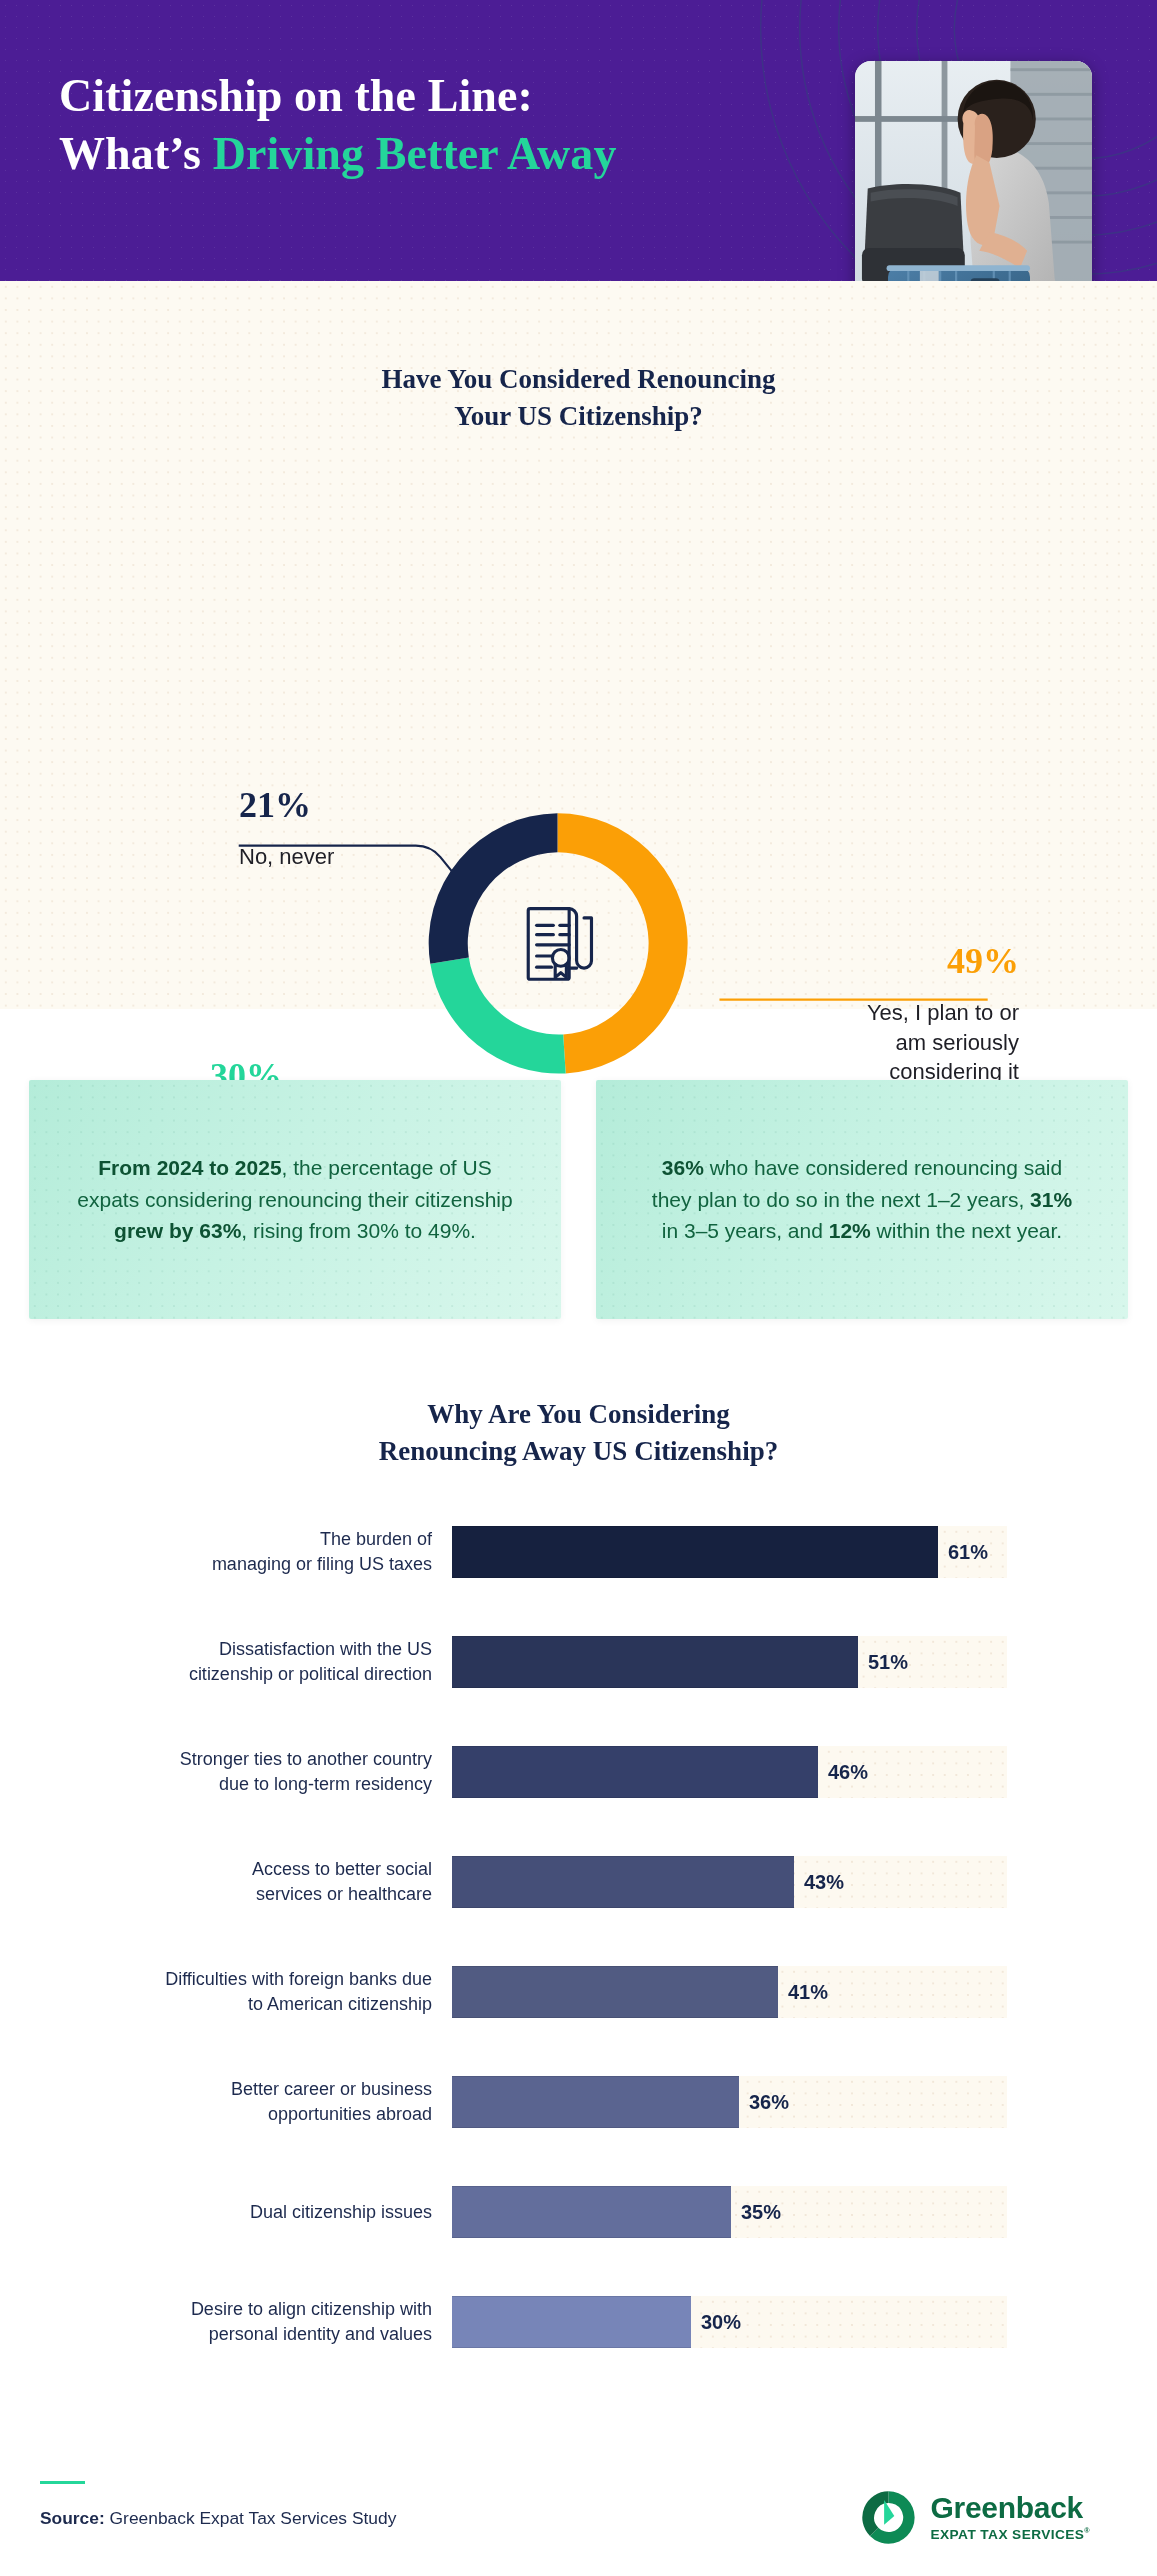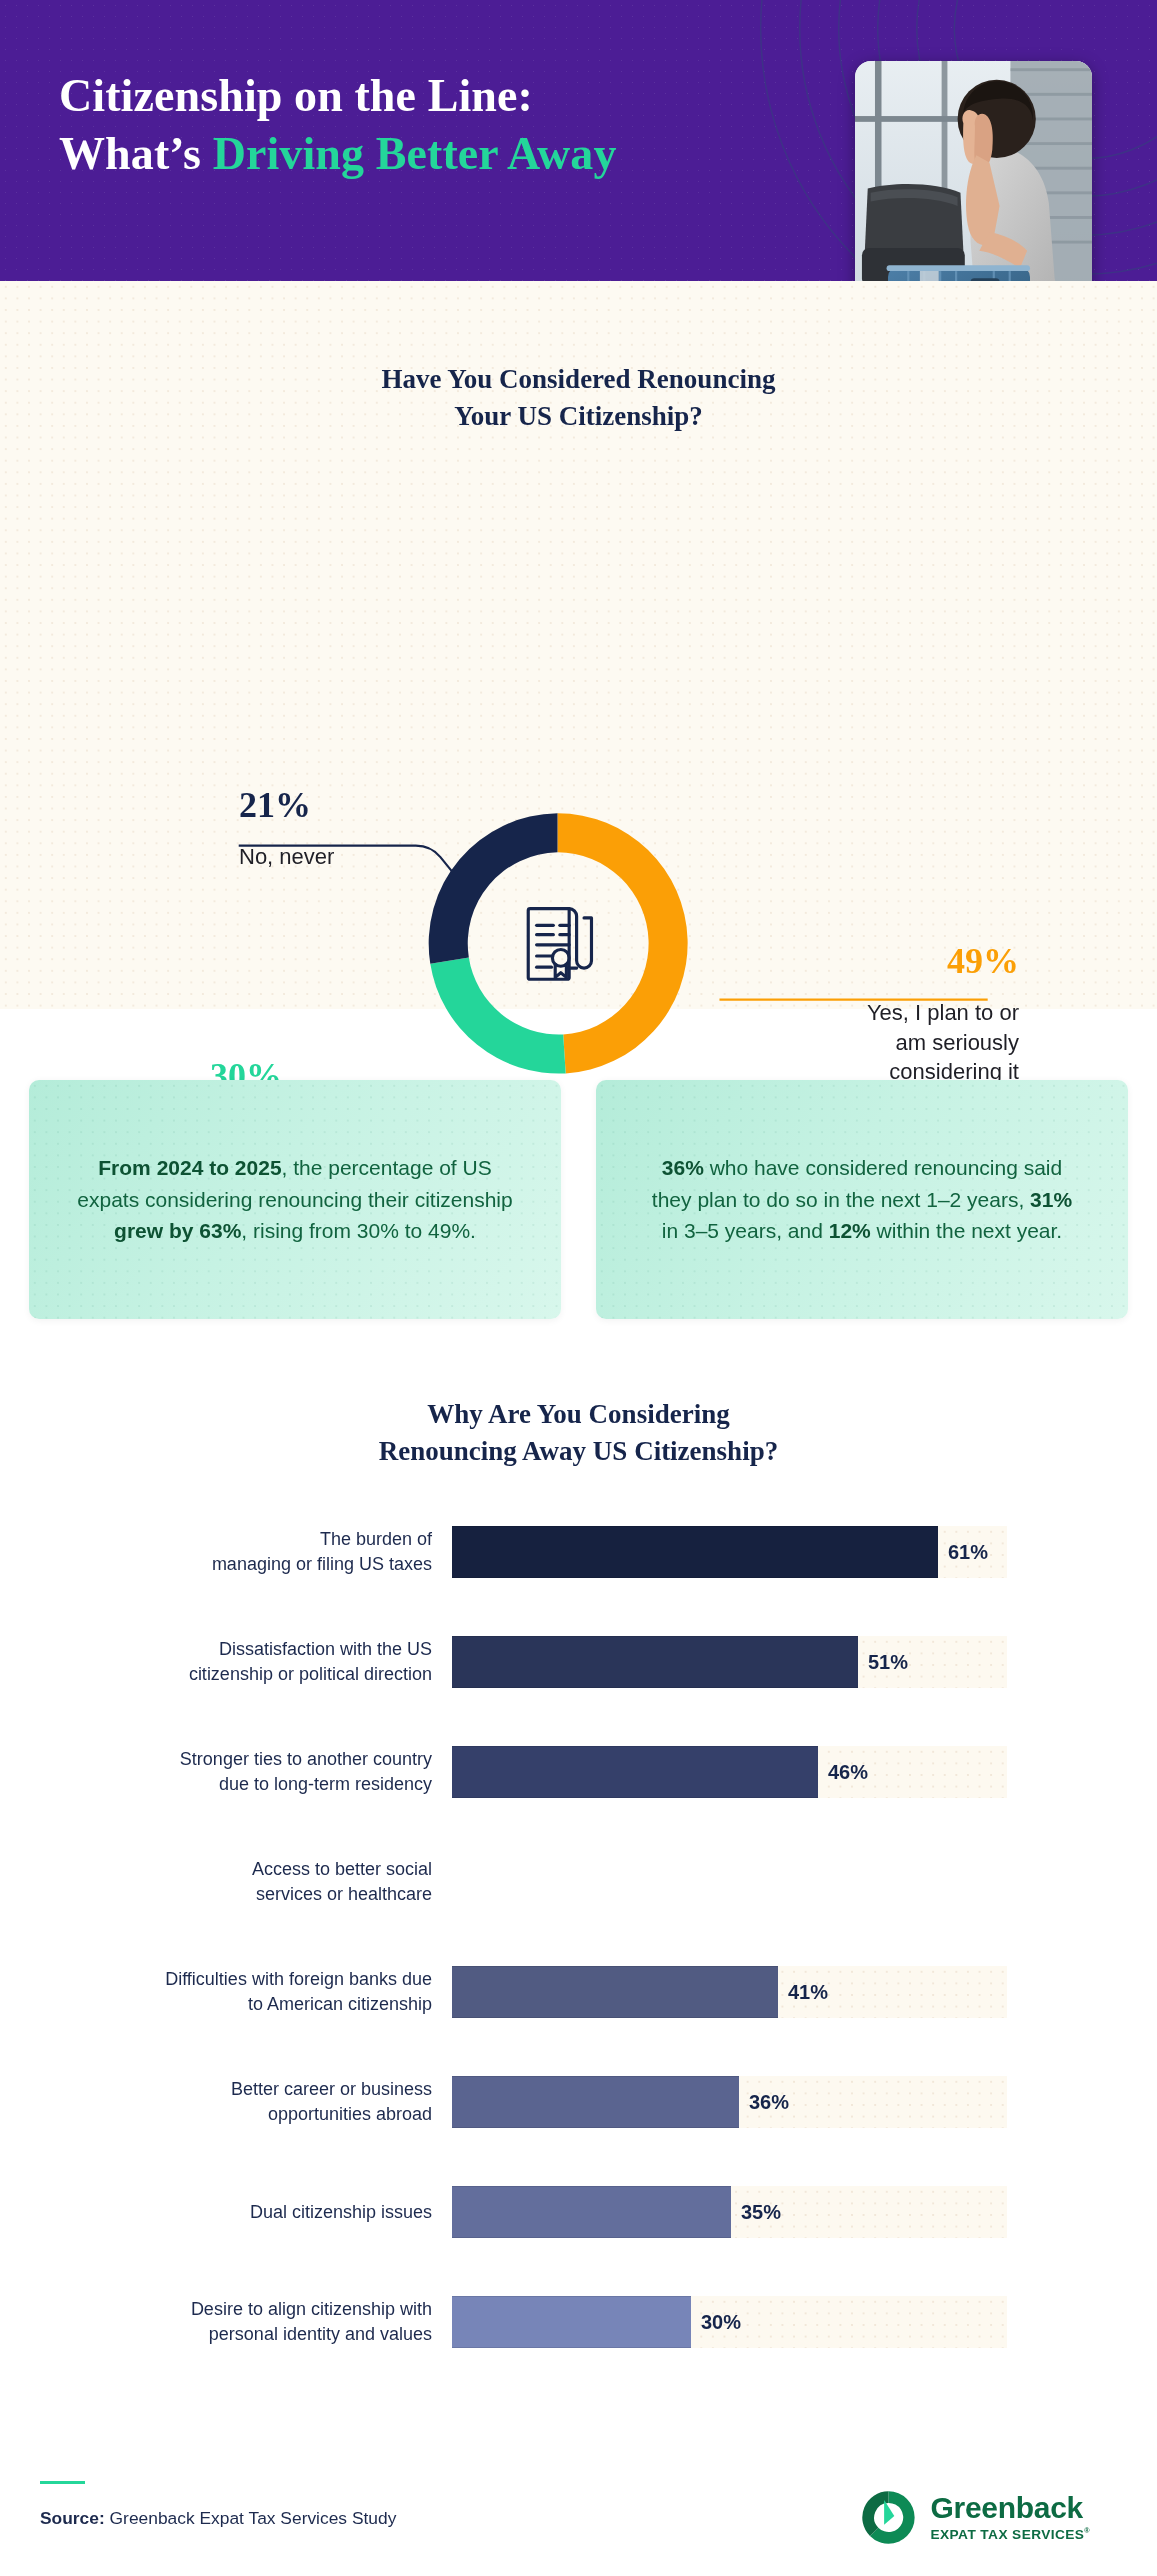--- a/index.html
+++ b/index.html
@@ -99,21 +99,21 @@
 
   
   .cards {
     position: absolute;
     top: 1080px; left: 29px;
     width: 1099px; height: 239px;
     display: flex; gap: 35px;
   }
   .card {
     flex: 1;
-    border-radius: 10px;
+    border-radius: 2px;
     background: linear-gradient(125deg, #b4ecd9 0%, #c6f2e3 45%, #d8f7ec 100%);
     box-shadow: 0 1.4px 7.2px rgba(0,0,0,.05);
     display: flex; align-items: center; justify-content: center;
     padding: 28px 46px;
     position: relative;
     overflow: hidden;
   }
   .card-dots {
     position: absolute; inset: 0;
     background-image: radial-gradient(rgba(30,120,90,0.09) 0.7px, transparent 0.8px);
@@ -423,20 +423,25 @@
         <div class="bar-track-dots"></div>
         <div class="bar-fill" style="width: 366px; background: rgb(53, 64, 106);"></div>
         <div class="bar-value" style="left: 376px;">46%</div>
       </div>
     </div>
     <div class="bar-row">
       <div class="bar-label">
         <div>Access to better social</div>
         <div>services or healthcare</div>
       </div>
+      <div class="bar-track">
+        <div class="bar-track-dots"></div>
+        <div class="bar-fill" style="width: 342px; background: rgb(69, 79, 120);"></div>
+        <div class="bar-value" style="left: 352px;">43%</div>
+      </div>
     </div>
     <div class="bar-row">
       <div class="bar-label">
         <div>Difficulties with foreign banks due</div>
         <div>to American citizenship</div>
       </div>
       <div class="bar-track">
         <div class="bar-track-dots"></div>
         <div class="bar-fill" style="width: 326px; background: rgb(81, 91, 130);"></div>
         <div class="bar-value" style="left: 336px;">41%</div>

